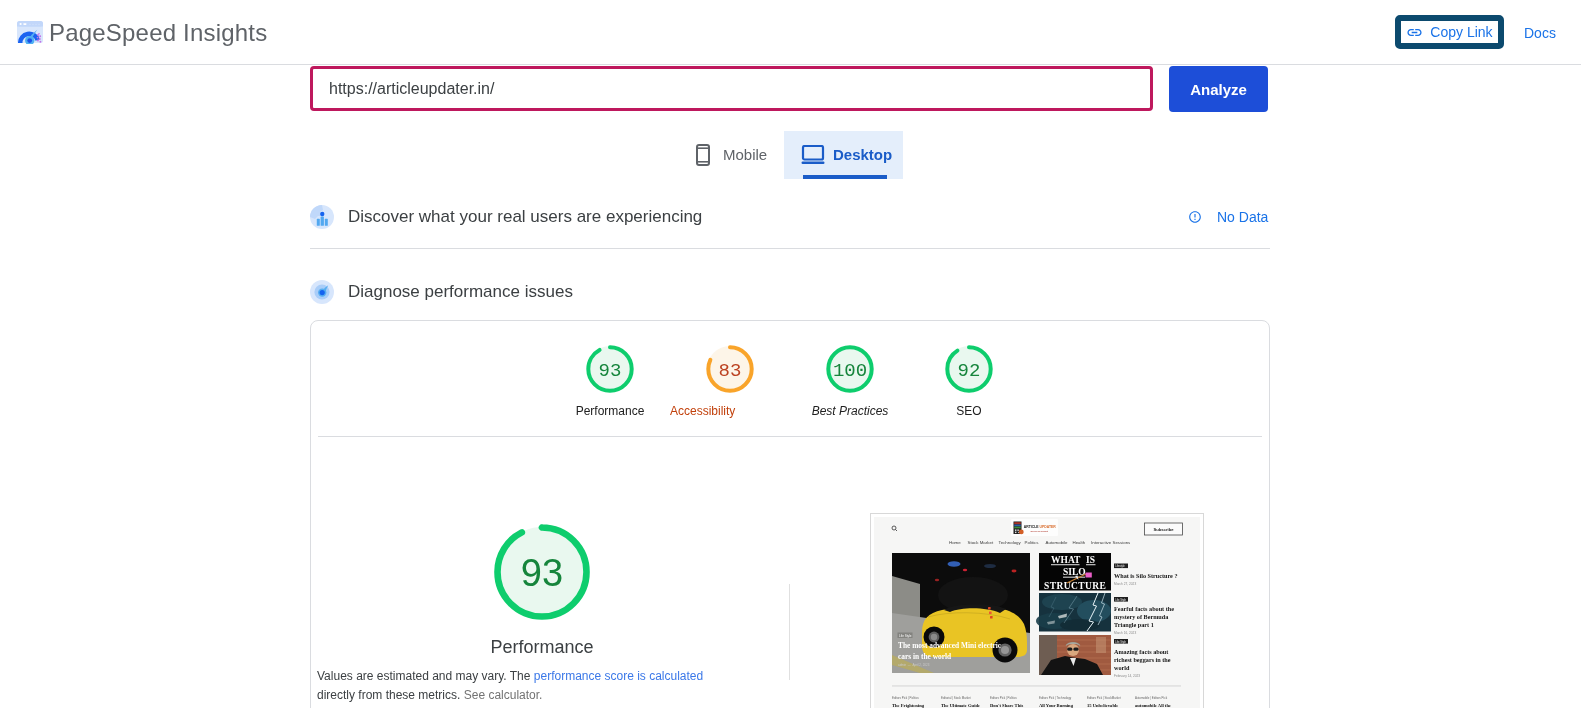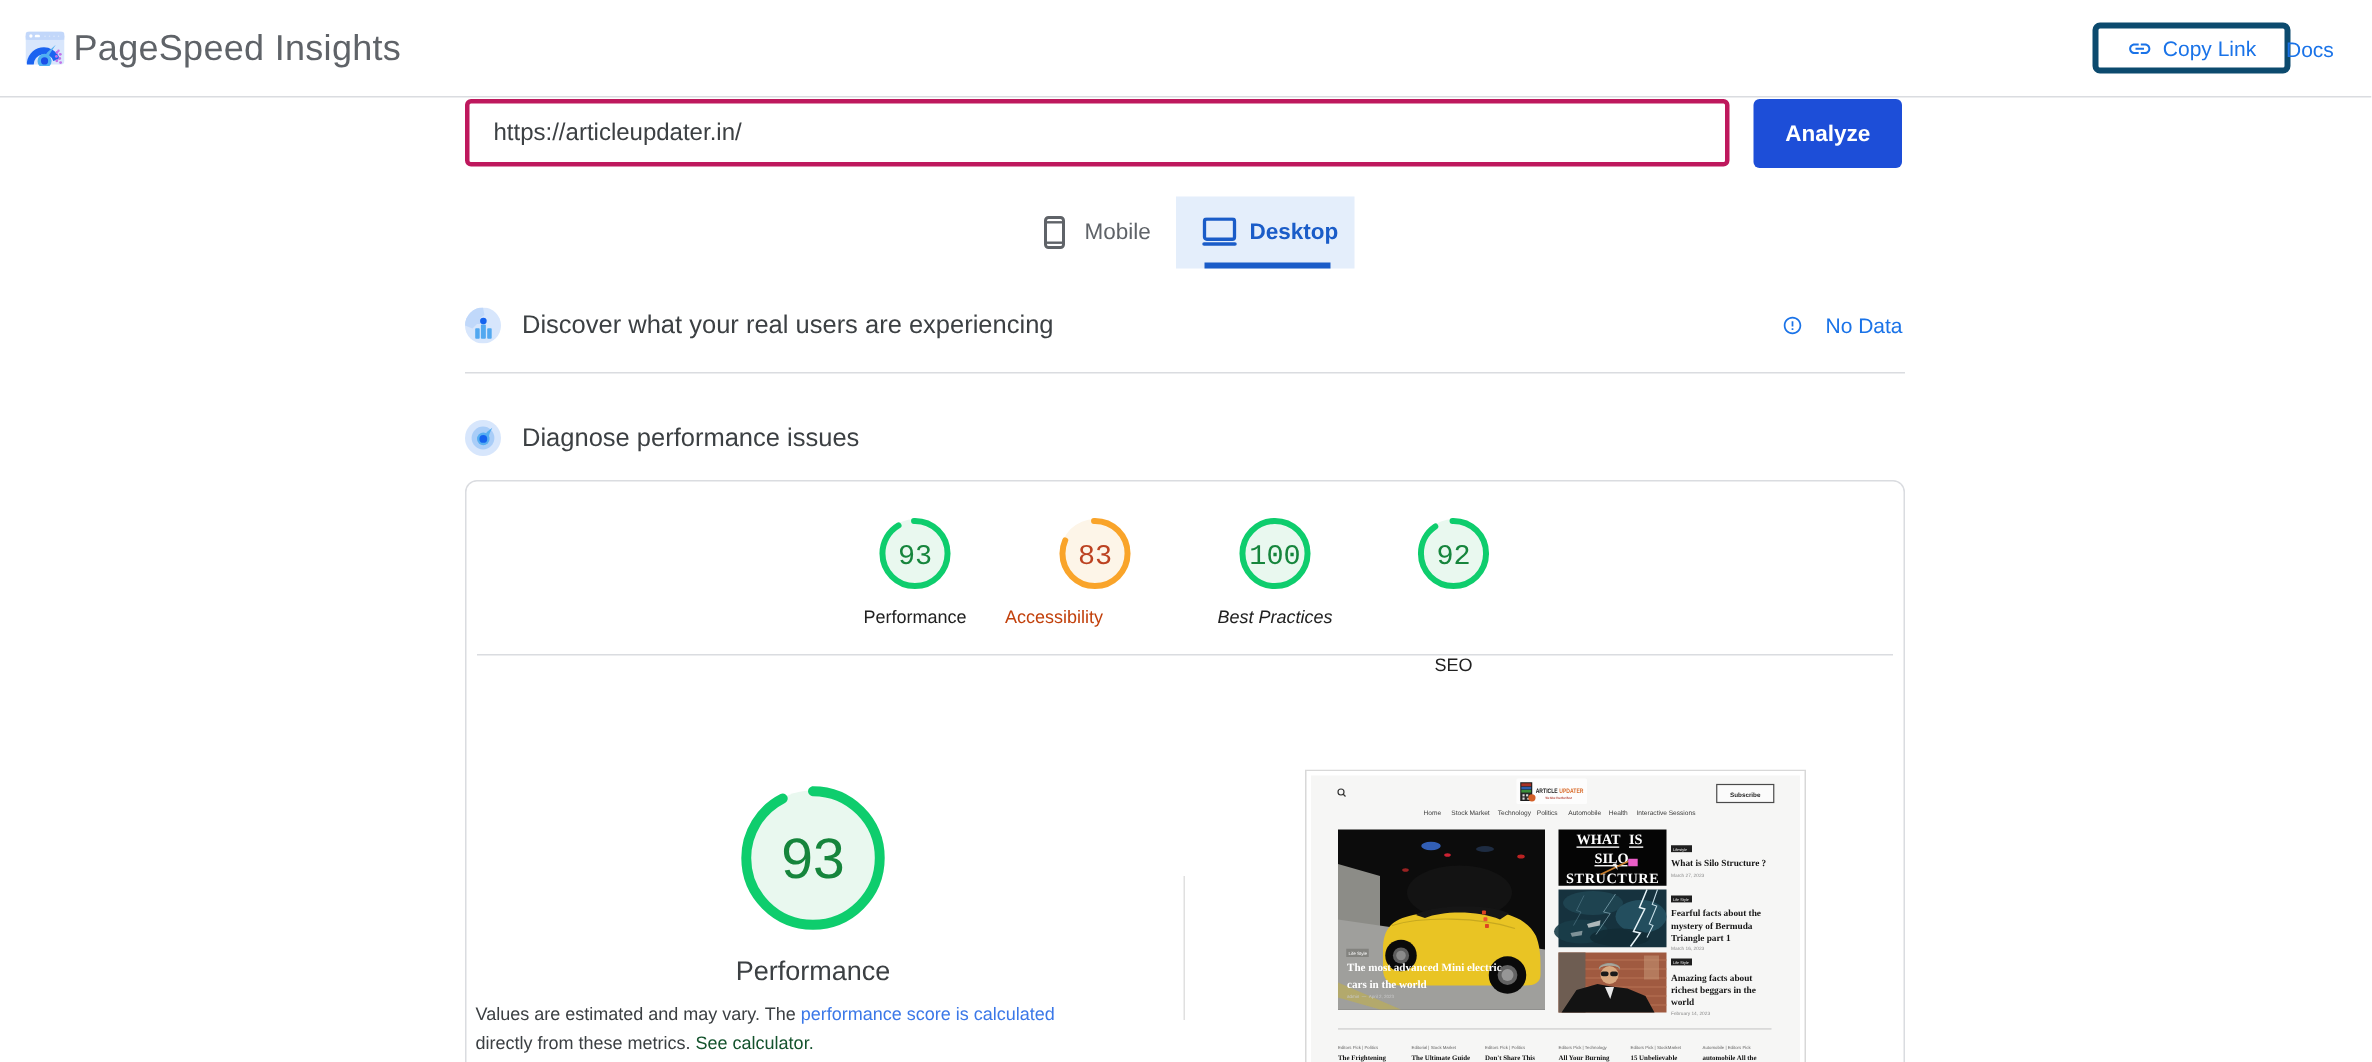--- a/index.html
+++ b/index.html
@@ -31,21 +31,21 @@
     <circle cx="20.9" cy="19.5" r="0.95"></circle>
       <circle cx="23.4" cy="20.7" r="0.95"></circle>
     <circle cx="22.0" cy="12.8" r="0.8"></circle>
   </g>
   <path d="M 20.2 8.8 L 16.0 15.2 L 14.2 21.5 L 10.6 19.3 L 14.6 13.8 Z" fill="#55aff1"></path>
   <circle cx="12.7" cy="19.6" r="4.7" fill="#4fb0f2"></circle>
   <circle cx="12.7" cy="19.6" r="2.4" fill="#1b50e8"></circle>
 </svg>
 <div class="abs" style="left:49px;top:19px;font-size:24px;color:#5f6368;letter-spacing:0.2px;">PageSpeed Insights</div>
 
-<div class="abs" style="left:1395px;top:15px;width:132px;height:34px;border:4px solid #0c4a6e;border-radius:5px;display:flex;align-items:center;justify-content:center;gap:7px;">
+<div class="abs" style="left:1395px;top:15px;width:109px;height:34px;border:6px solid #0c4a6e;border-radius:5px;display:flex;align-items:center;justify-content:center;gap:7px;">
   <svg width="17" height="17" viewBox="0 0 24 24" fill="#1a73e8">
       <path d="M3.9 12c0-1.71 1.39-3.1 3.1-3.1h4V7H7c-2.76 0-5 2.24-5 5s2.24 5 5 5h4v-1.9H7c-1.71 0-3.1-1.39-3.1-3.1zM8 13h8v-2H8v2zm9-6h-4v1.9h4c1.71 0 3.1 1.39 3.1 3.1s-1.39 3.1-3.1 3.1h-4V17h4c2.76 0 5-2.24 5-5s-2.24-5-5-5z"></path>
     </svg>
   <span style="font-size:14px;color:#1a73e8;font-weight:500;">Copy Link</span>
 </div>
 <div class="abs" style="left:1524px;top:25px;font-size:14px;color:#1a73e8;font-weight:500;">Docs</div>
 
 <div class="abs" style="left:310px;top:66px;width:843px;height:45px;border:3px solid #be185d;border-radius:4px;display:flex;align-items:center;padding-left:16px;font-size:16px;color:#3c4043;">https://articleupdater.in/</div>
 <div class="abs" style="left:1169px;top:66px;width:99px;height:46px;background:#1d4ed8;border-radius:4px;display:flex;align-items:center;justify-content:center;color:#fff;font-size:15px;font-weight:700;">Analyze</div>
 
@@ -108,33 +108,33 @@
   <circle cx="24" cy="24" r="21.7" fill="none" stroke="#0ecd6d" stroke-width="4" stroke-linecap="round" pathLength="100" stroke-dasharray="100 0" transform="rotate(-90 24 24)"></circle>
   <text x="24" y="31" text-anchor="middle" font-family="Liberation Mono, monospace" font-size="19" fill="#16853c">100</text>
 </svg>
 <div class="abs" style="left:790px;top:404px;width:120px;text-align:center;font-size:12px;color:#212121;font-style:italic;">Best Practices</div>
 
 <svg class="abs" style="left:945px;top:345px;" width="48" height="48" viewBox="0 0 48 48">
   <circle cx="24" cy="24" r="23" fill="#e9f8ef"></circle>
   <circle cx="24" cy="24" r="21.7" fill="none" stroke="#0ecd6d" stroke-width="4" stroke-linecap="round" pathLength="100" stroke-dasharray="91 9" transform="rotate(-90 24 24)"></circle>
   <text x="24" y="31" text-anchor="middle" font-family="Liberation Mono, monospace" font-size="19" fill="#16853c">92</text>
 </svg>
-<div class="abs" style="left:909px;top:404px;width:120px;text-align:center;font-size:12px;color:#212121;margin-top:32px;">SEO</div>
+<div class="abs" style="left:909px;top:404px;width:120px;text-align:center;font-size:12px;color:#212121;">SEO</div>
 
 <div class="abs" style="left:318px;top:436px;width:944px;height:1px;background:#dadce0;"></div>
 
 <svg class="abs" style="left:494px;top:524px;" width="96" height="96" viewBox="0 0 96 96">
   <circle cx="48" cy="48" r="45" fill="#e9f8ef"></circle>
   <circle cx="48" cy="48" r="44.5" fill="none" stroke="#0ecd6d" stroke-width="6.6" stroke-linecap="round" pathLength="100" stroke-dasharray="92.5 7.5" transform="rotate(-90 48 48)"></circle>
   <text x="48" y="61.5" text-anchor="middle" font-family="Liberation Sans, sans-serif" font-size="38" fill="#16853c">93</text>
 </svg>
 <div class="abs" style="left:392px;top:637px;width:300px;text-align:center;font-size:18px;color:#3c4043;">Performance</div>
 <div class="abs" style="left:317px;top:667px;width:450px;text-align:left;font-size:12px;line-height:19px;color:#3c4043;">
   Values are estimated and may vary. The <span style="color:#3b78e8;">performance score is calculated</span><br>
-  directly from these metrics. <span style="color:#14532d;">See calculator.</span>
+  directly from these metrics. <span style="color:#737373;">See calculator.</span>
 </div>
 
 <div class="abs" style="left:789px;top:584px;width:1px;height:96px;background:#e0e0e0;"></div>
 
 <svg class="abs" style="left:870px;top:513px;" width="334" height="195" viewBox="0 0 334 195">
   <rect x="0.5" y="0.5" width="333" height="196" fill="#fff" stroke="#d8d8d8"></rect>
   <rect x="4" y="4" width="326" height="192" fill="#f6f6f5"></rect>
 
   <circle cx="24" cy="15" r="2" fill="none" stroke="#333" stroke-width="0.8"></circle>
   <line x1="25.5" y1="16.5" x2="27" y2="18" stroke="#333" stroke-width="0.8"></line>

